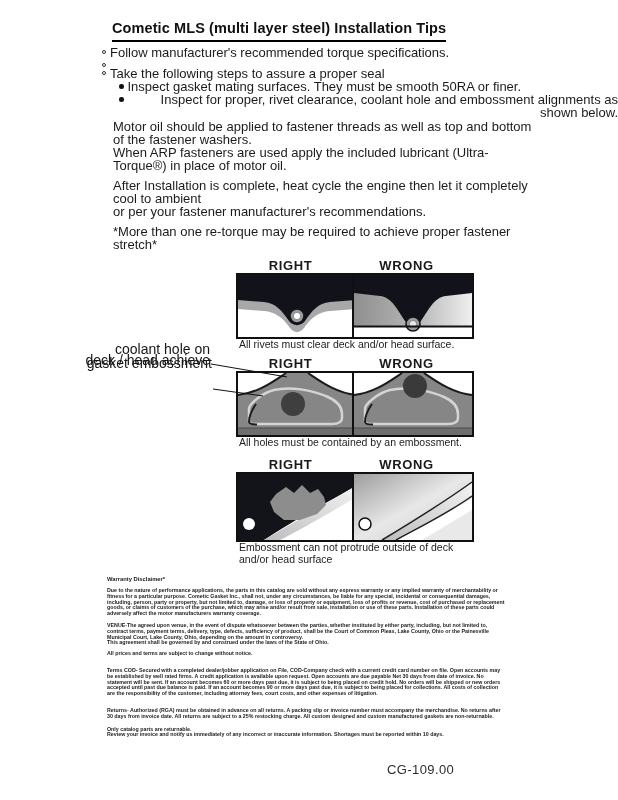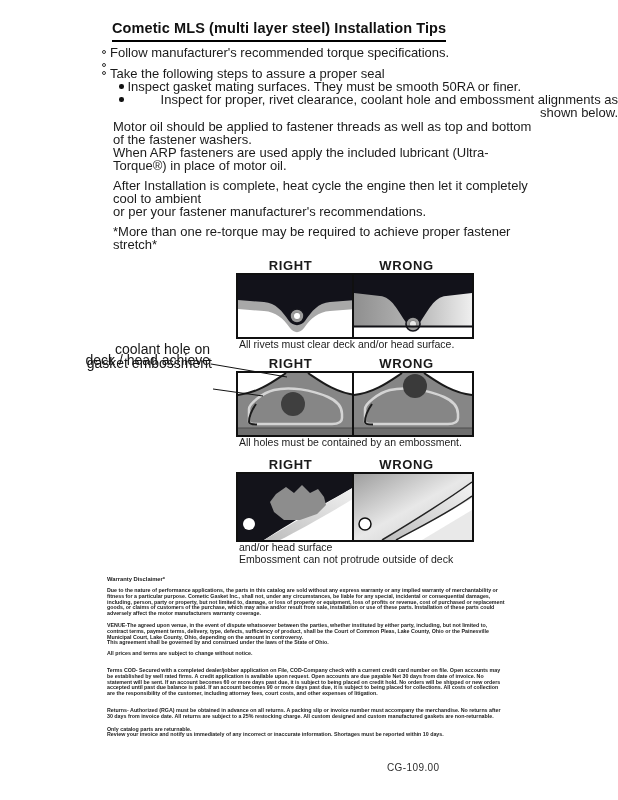--- a/index.html
+++ b/index.html
@@ -53,21 +53,21 @@
   
   .disclaimer { position:absolute; left:107px; top:576px; width:422px; color:#222; }
   .disclaimer h3 { font-size:5.8px; font-weight:bold; }
   .fine { font-size:5.3px; line-height:5.8px; font-weight:600; letter-spacing:0; }
   .mt6  { margin-top:6px; }
   .mt5  { margin-top:5px; }
   .mt11 { margin-top:11px; }
   .mt7  { margin-top:7px; }
   
   .footer-code {
-    position:absolute; left:387px; top:762px; font-size:10px; letter-spacing:0.4px; color:#2d2d2d;
+    position:absolute; left:387px; top:762px; font-size:13px; letter-spacing:0.4px; color:#2d2d2d;
   }
   .defs-holder { position:absolute; width:0; height:0; overflow:hidden; }
 </style>
 </head>
 <body>
 
 <div class="page">
 
   <svg class="defs-holder">
     <defs>
@@ -224,22 +224,22 @@
           <path d="M30,68 C60,50 95,28 120,10 L120,24 C95,42 62,58 44,68 Z" fill="url(#gradBand)"></path>
           <path d="M30,68 C60,50 95,28 120,10" fill="none" stroke="#222" stroke-width="1.5"></path>
           <path d="M44,68 C62,58 95,42 120,24" fill="none" stroke="#222" stroke-width="1.5"></path>
           <path d="M70,68 L120,38 L120,68 Z" fill="#e9e9e9"></path>
           <circle cx="13" cy="52" r="6" fill="#ffffff" stroke="#111" stroke-width="1.5"></circle>
           <rect x="1" y="1" width="120" height="68" fill="none" stroke="#101010" stroke-width="2"></rect>
         </svg>
       </div>
     </div>
     <div class="fig-caption">
+        <div>Embossment can not protrude outside of deck</div>
         <div>and/or head surface</div>
-        <div>Embossment can not protrude outside of deck</div>
       </div>
   </div>
 
   <div class="disclaimer">
     <h3>Warranty Disclaimer*</h3>
     <div class="fine mt6">
         <div>Due to the nature of performance applications, the parts in this catalog are sold without any express warranty or any implied warranty of merchantability or</div>
         <div>fitness for a particular purpose.  Cometic Gasket Inc., shall not, under any circumstances, be liable for any special, incidental or consequential damages,</div>
         <div>including, person, party or property, but not limited to, damage, or loss of property or equipment, loss of profits or revenue, cost of purchased or replacement</div>
         <div>goods, or claims of customers of the purchase, which may arise and/or result from sale, installation or use of these parts.  Installation of these parts could</div>

